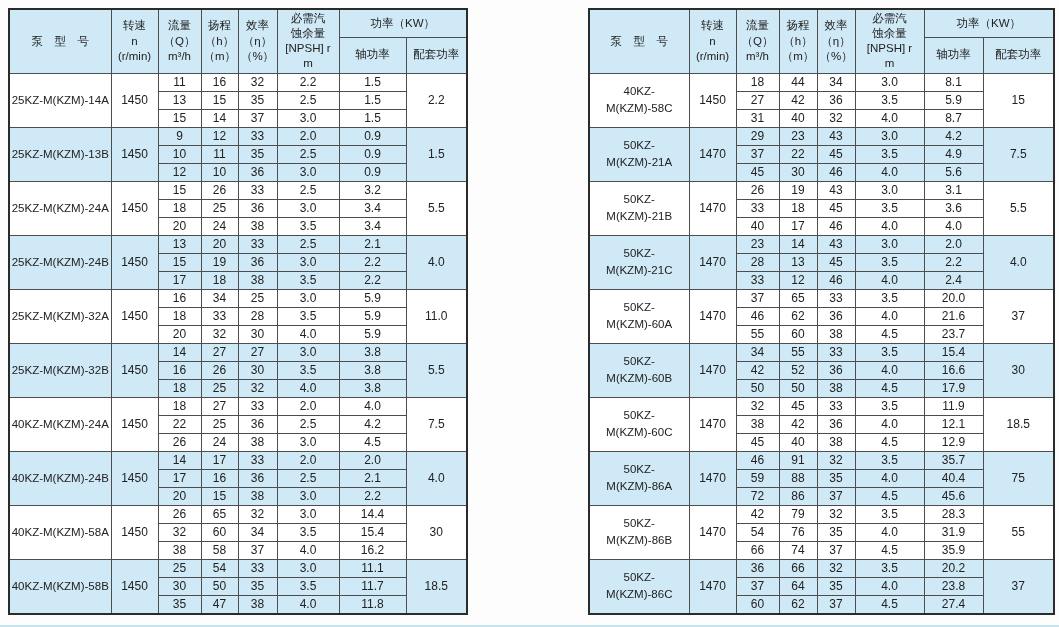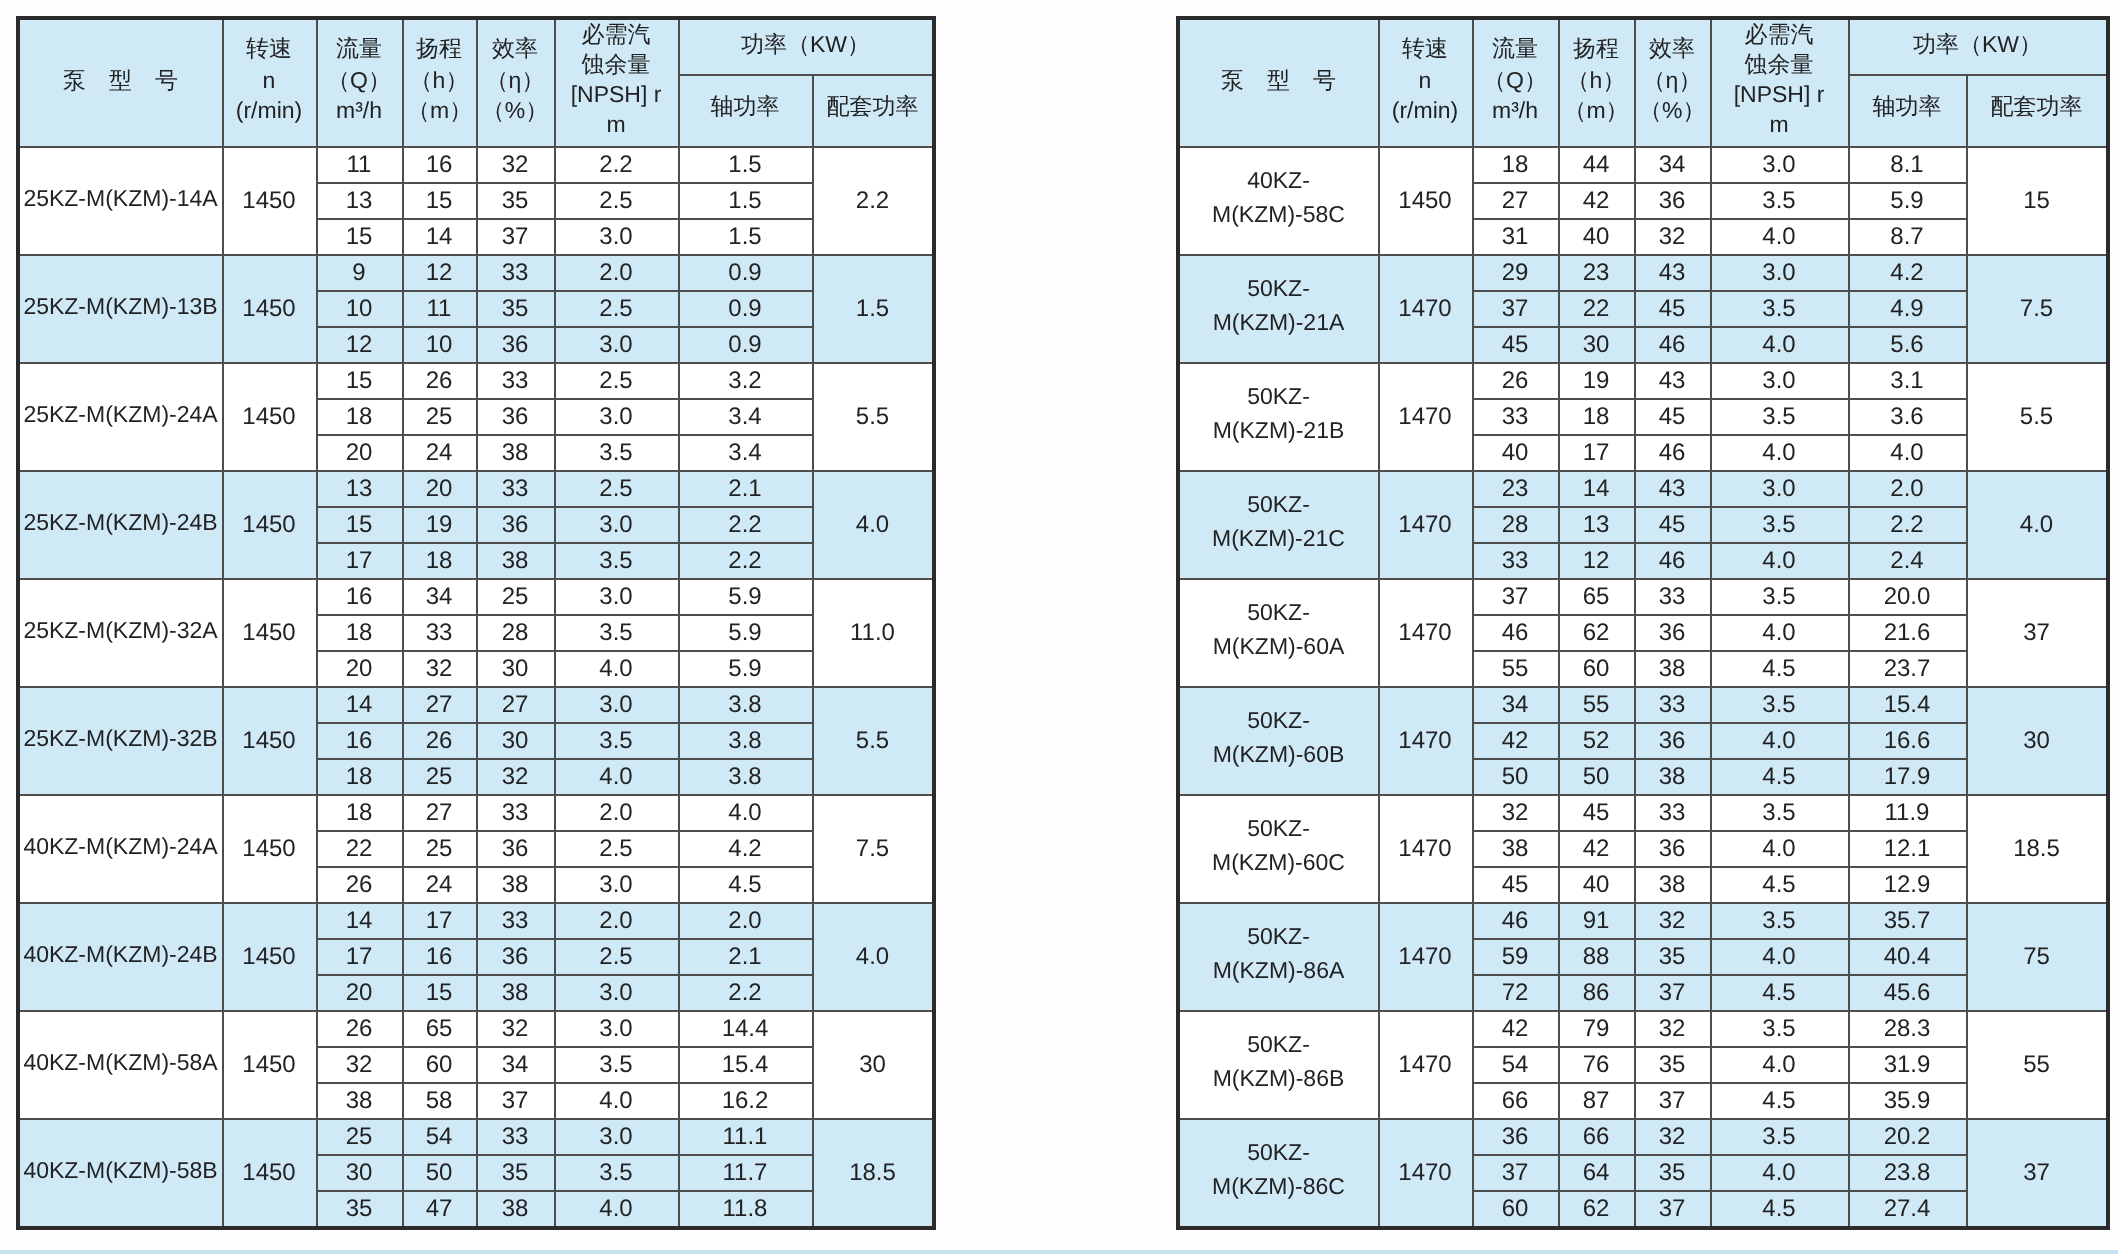--- a/index.html
+++ b/index.html
@@ -583,21 +583,21 @@
         </tr>
         <tr class="">
           <td>54</td>
           <td>76</td>
           <td>35</td>
           <td>4.0</td>
           <td>31.9</td>
         </tr>
         <tr class="">
           <td>66</td>
-          <td>87</td>
+          <td>74</td>
           <td>37</td>
           <td>4.5</td>
           <td>35.9</td>
         </tr>
         <tr class="shaded">
           <td rowspan="3" class="model-cell">50KZ-M(KZM)-86C</td>
           <td rowspan="3">1470</td>
           <td>36</td>
           <td>66</td>
           <td>32</td>

